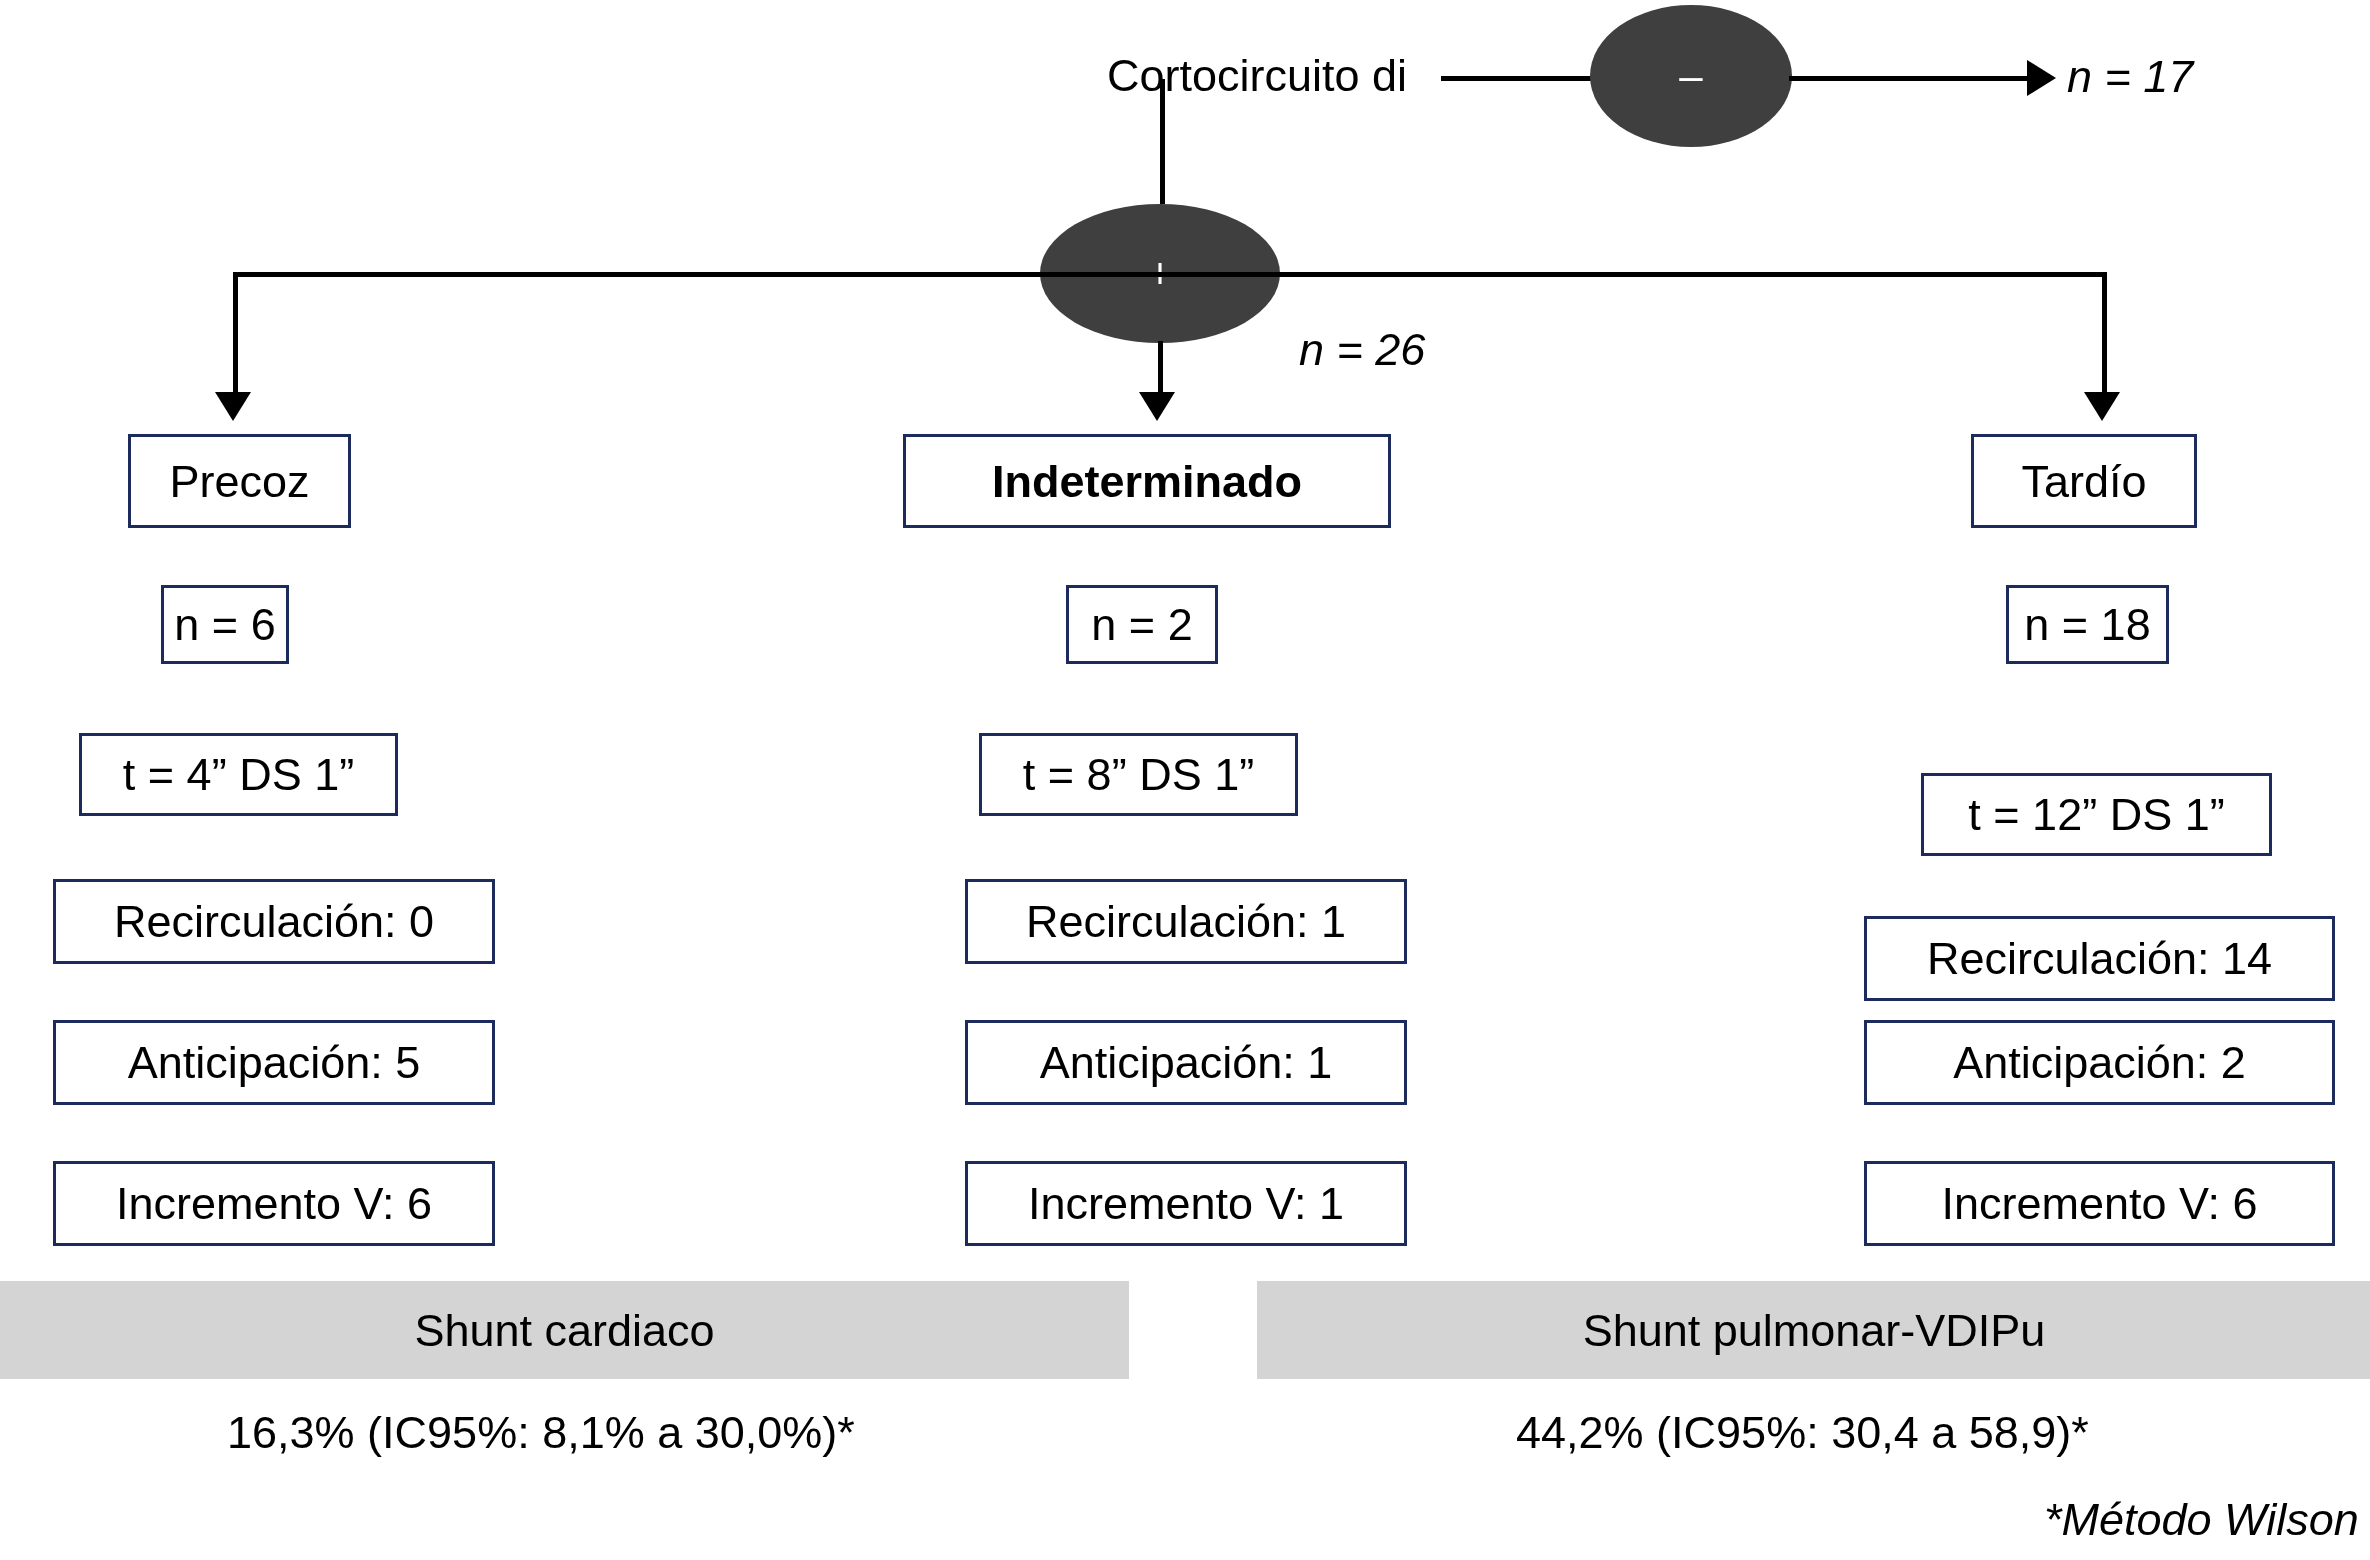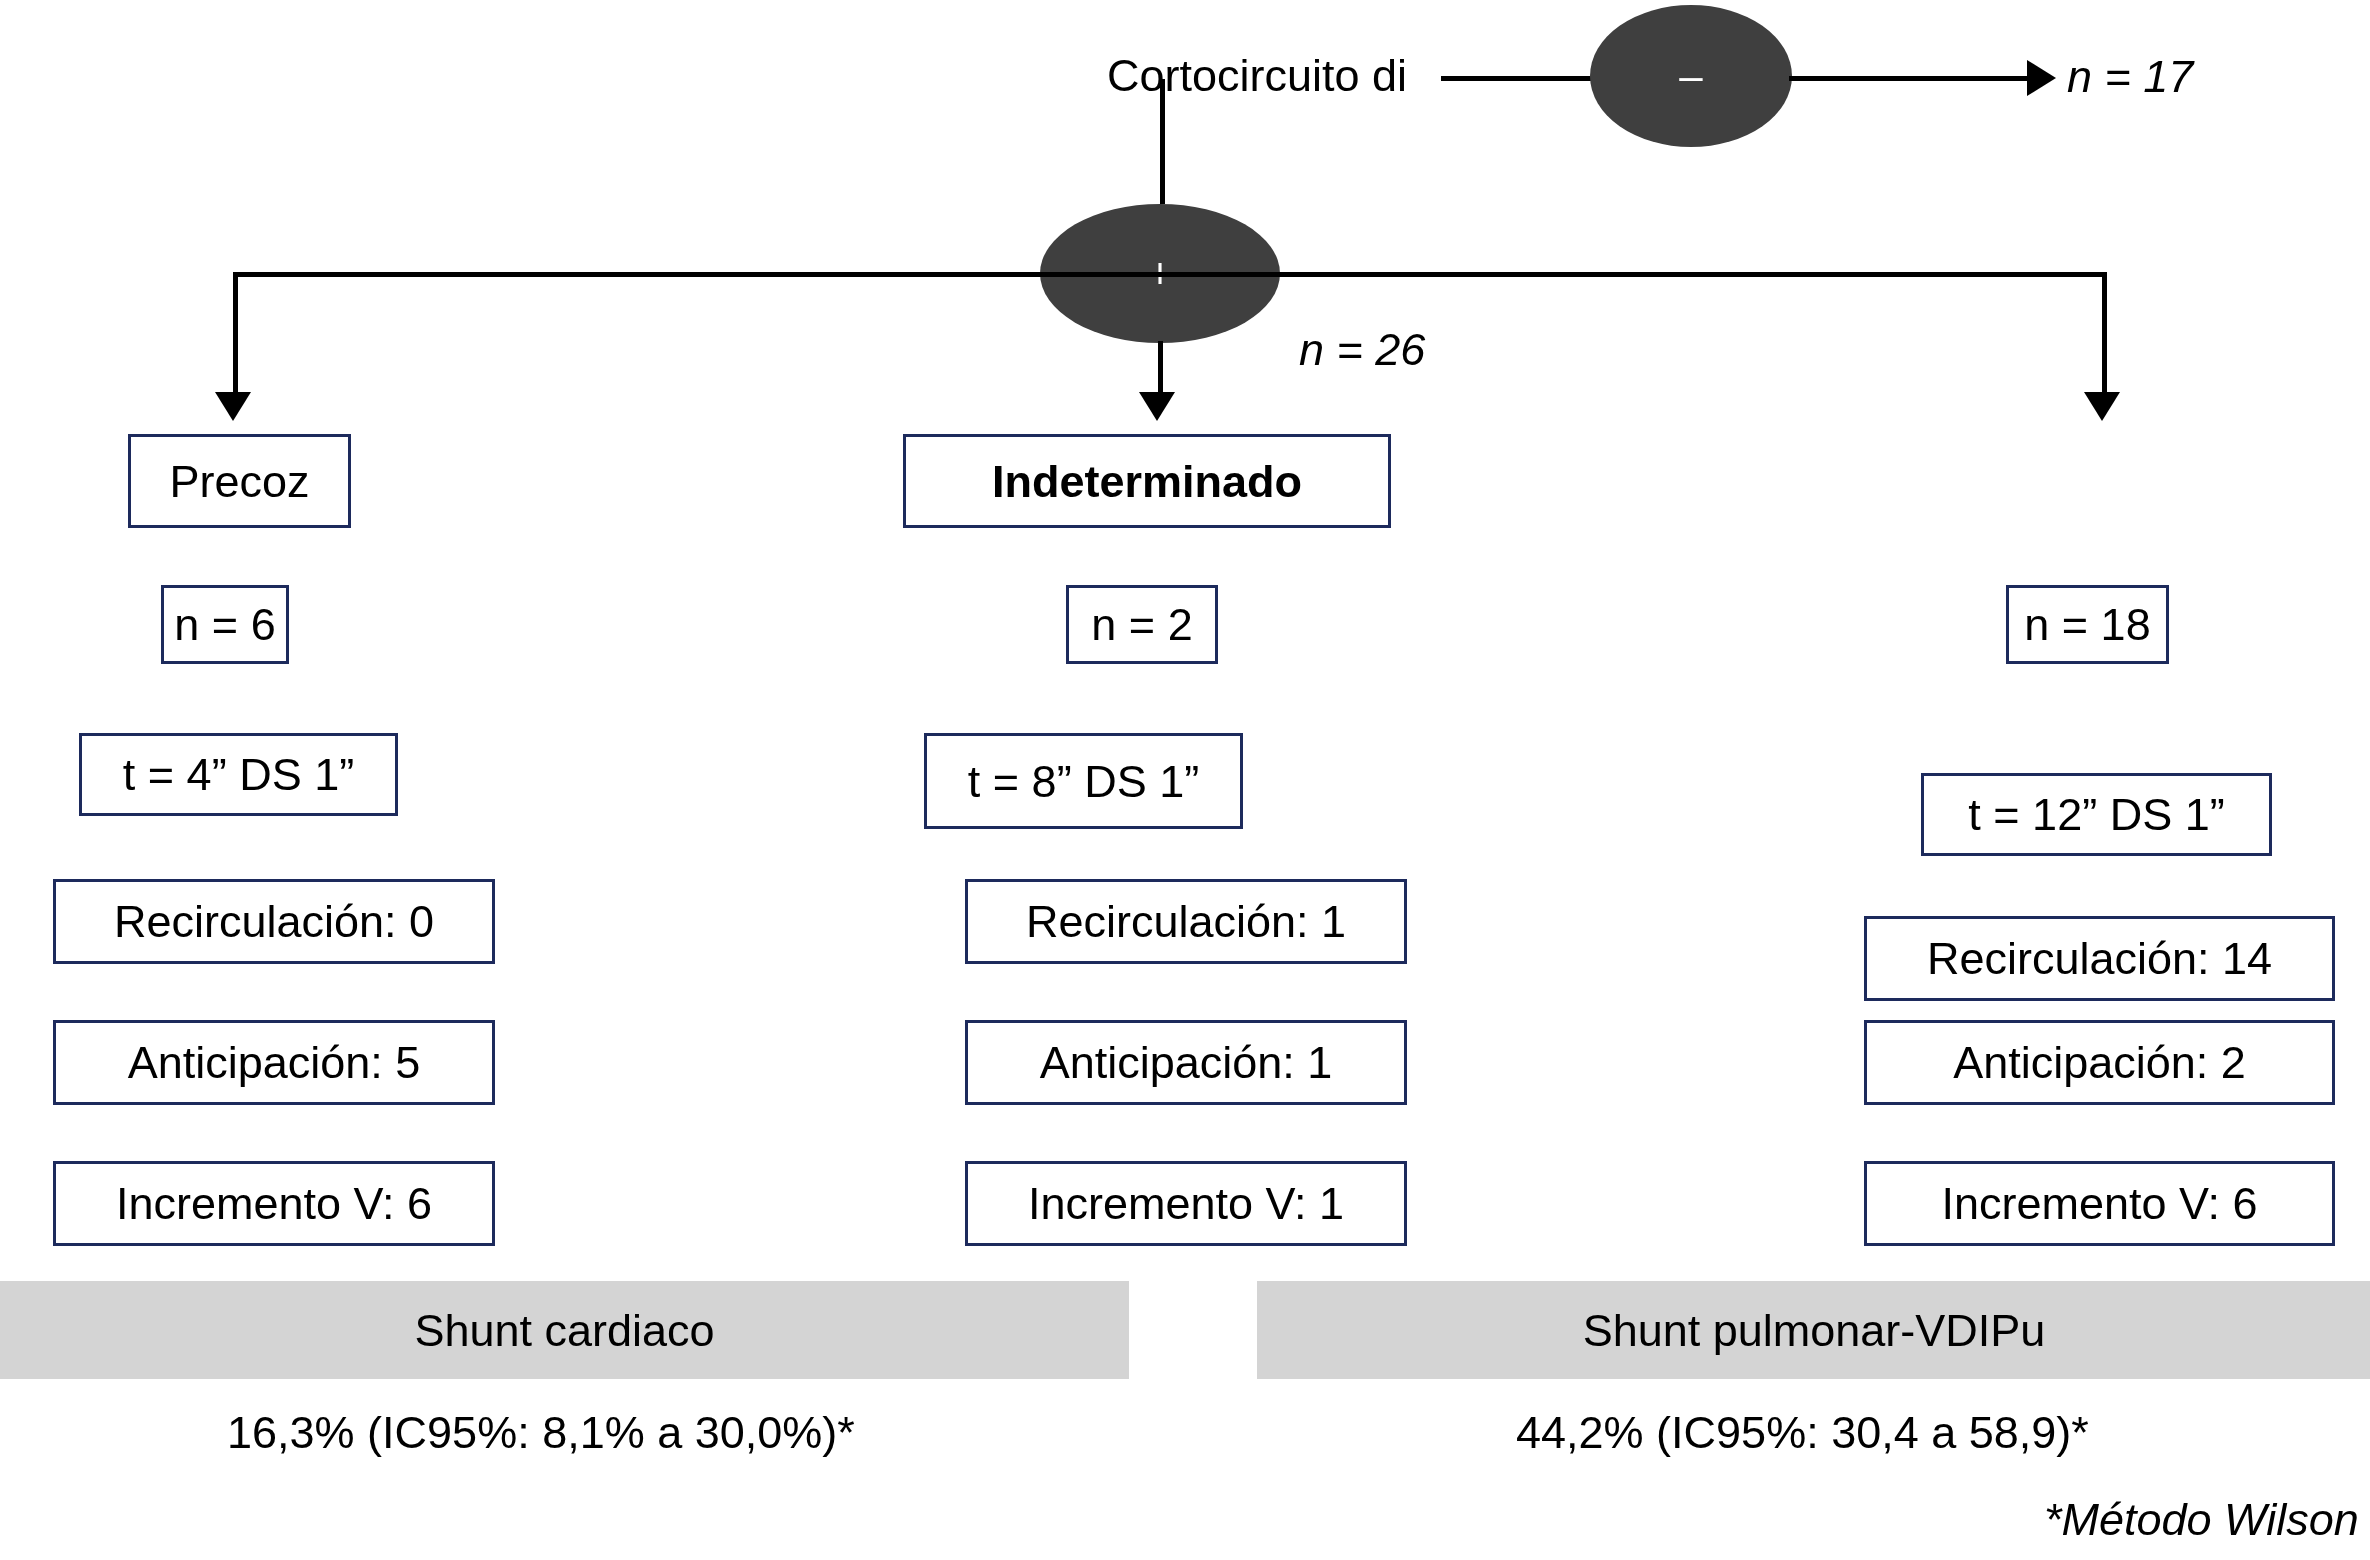--- a/index.html
+++ b/index.html
@@ -152,28 +152,29 @@
   <div class="box" style="left:53px; top:879px; width:442px; height:85px;">Recirculación: 0</div>
 
   <div class="box" style="left:53px; top:1020px; width:442px; height:85px;">Anticipación: 5</div>
 
   <div class="box" style="left:53px; top:1161px; width:442px; height:85px;">Incremento V: 6</div>
 
   <div class="box" style="left:903px; top:434px; width:488px; height:94px;font-weight:bold;">Indeterminado</div>
 
   <div class="box" style="left:1066px; top:585px; width:152px; height:79px;">n = 2</div>
 
-  <div class="box" style="left:924px; top:733px; width:319px; height:96px;">t = 8” DS 1”</div>
+  <div class="box" style="left:979px; top:733px; width:319px; height:83px;">t = 8” DS 1”</div>
 
   <div class="box" style="left:965px; top:879px; width:442px; height:85px;">Recirculación: 1</div>
 
   <div class="box" style="left:965px; top:1020px; width:442px; height:85px;">Anticipación: 1</div>
 
   <div class="box" style="left:965px; top:1161px; width:442px; height:85px;">Incremento V: 1</div>
 
+  <div class="box" style="left:1971px; top:434px; width:226px; height:94px;">Tardío</div>
 
   <div class="box" style="left:2006px; top:585px; width:163px; height:79px;">n = 18</div>
 
   <div class="box" style="left:1921px; top:733px; width:351px; height:83px;margin-top:40px;">t = 12” DS 1”</div>
 
   <div class="box" style="left:1864px; top:916px; width:471px; height:85px;">Recirculación: 14</div>
 
   <div class="box" style="left:1864px; top:1020px; width:471px; height:85px;">Anticipación: 2</div>
 
   <div class="box" style="left:1864px; top:1161px; width:471px; height:85px;">Incremento V: 6</div>

